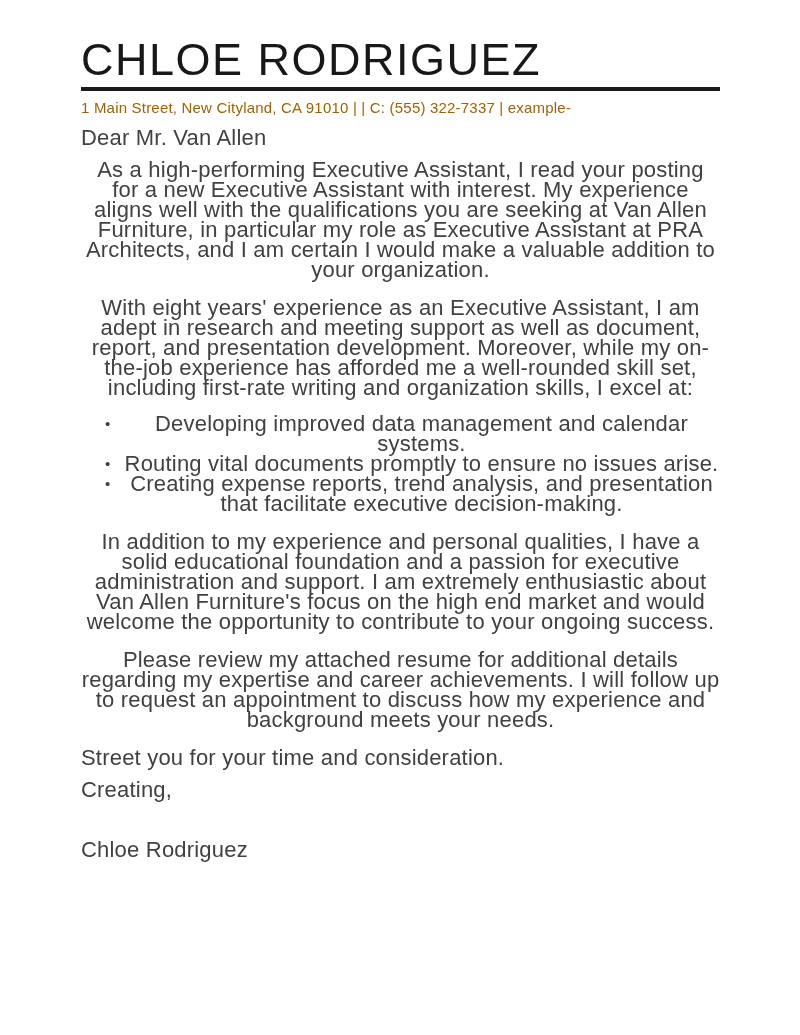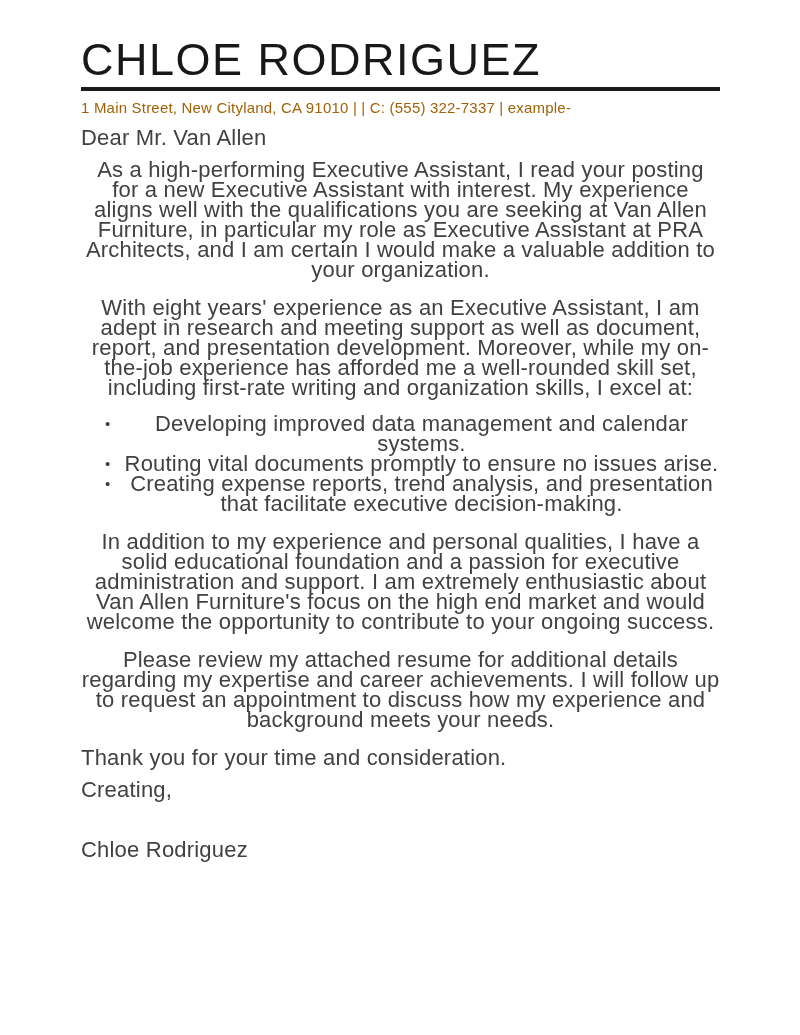--- a/index.html
+++ b/index.html
@@ -114,20 +114,20 @@
     <ul class="skills">
       <li>Developing improved data management and calendar systems.</li>
       <li>Routing vital documents promptly to ensure no issues arise.</li>
       <li>Creating expense reports, trend analysis, and presentation that facilitate executive decision-making.</li>
     </ul>
 
     <p class="para">In addition to my experience and personal qualities, I have a solid educational foundation and a passion for executive administration and support. I am extremely enthusiastic about Van Allen Furniture's focus on the high end market and would welcome the opportunity to contribute to your ongoing success.</p>
 
     <p class="para">Please review my attached resume for additional details regarding my expertise and career achievements. I will follow up to request an appointment to discuss how my experience and background meets your needs.</p>
 
-    <p class="thanks">Thank you for your time and consideration.</p>
+    <p class="thanks">Street you for your time and consideration.</p>
 
     <p class="closing">Creating,</p>
 
     <p class="signature">Chloe Rodriguez</p>
   </main>
 
 </div>
 
 </body></html>

